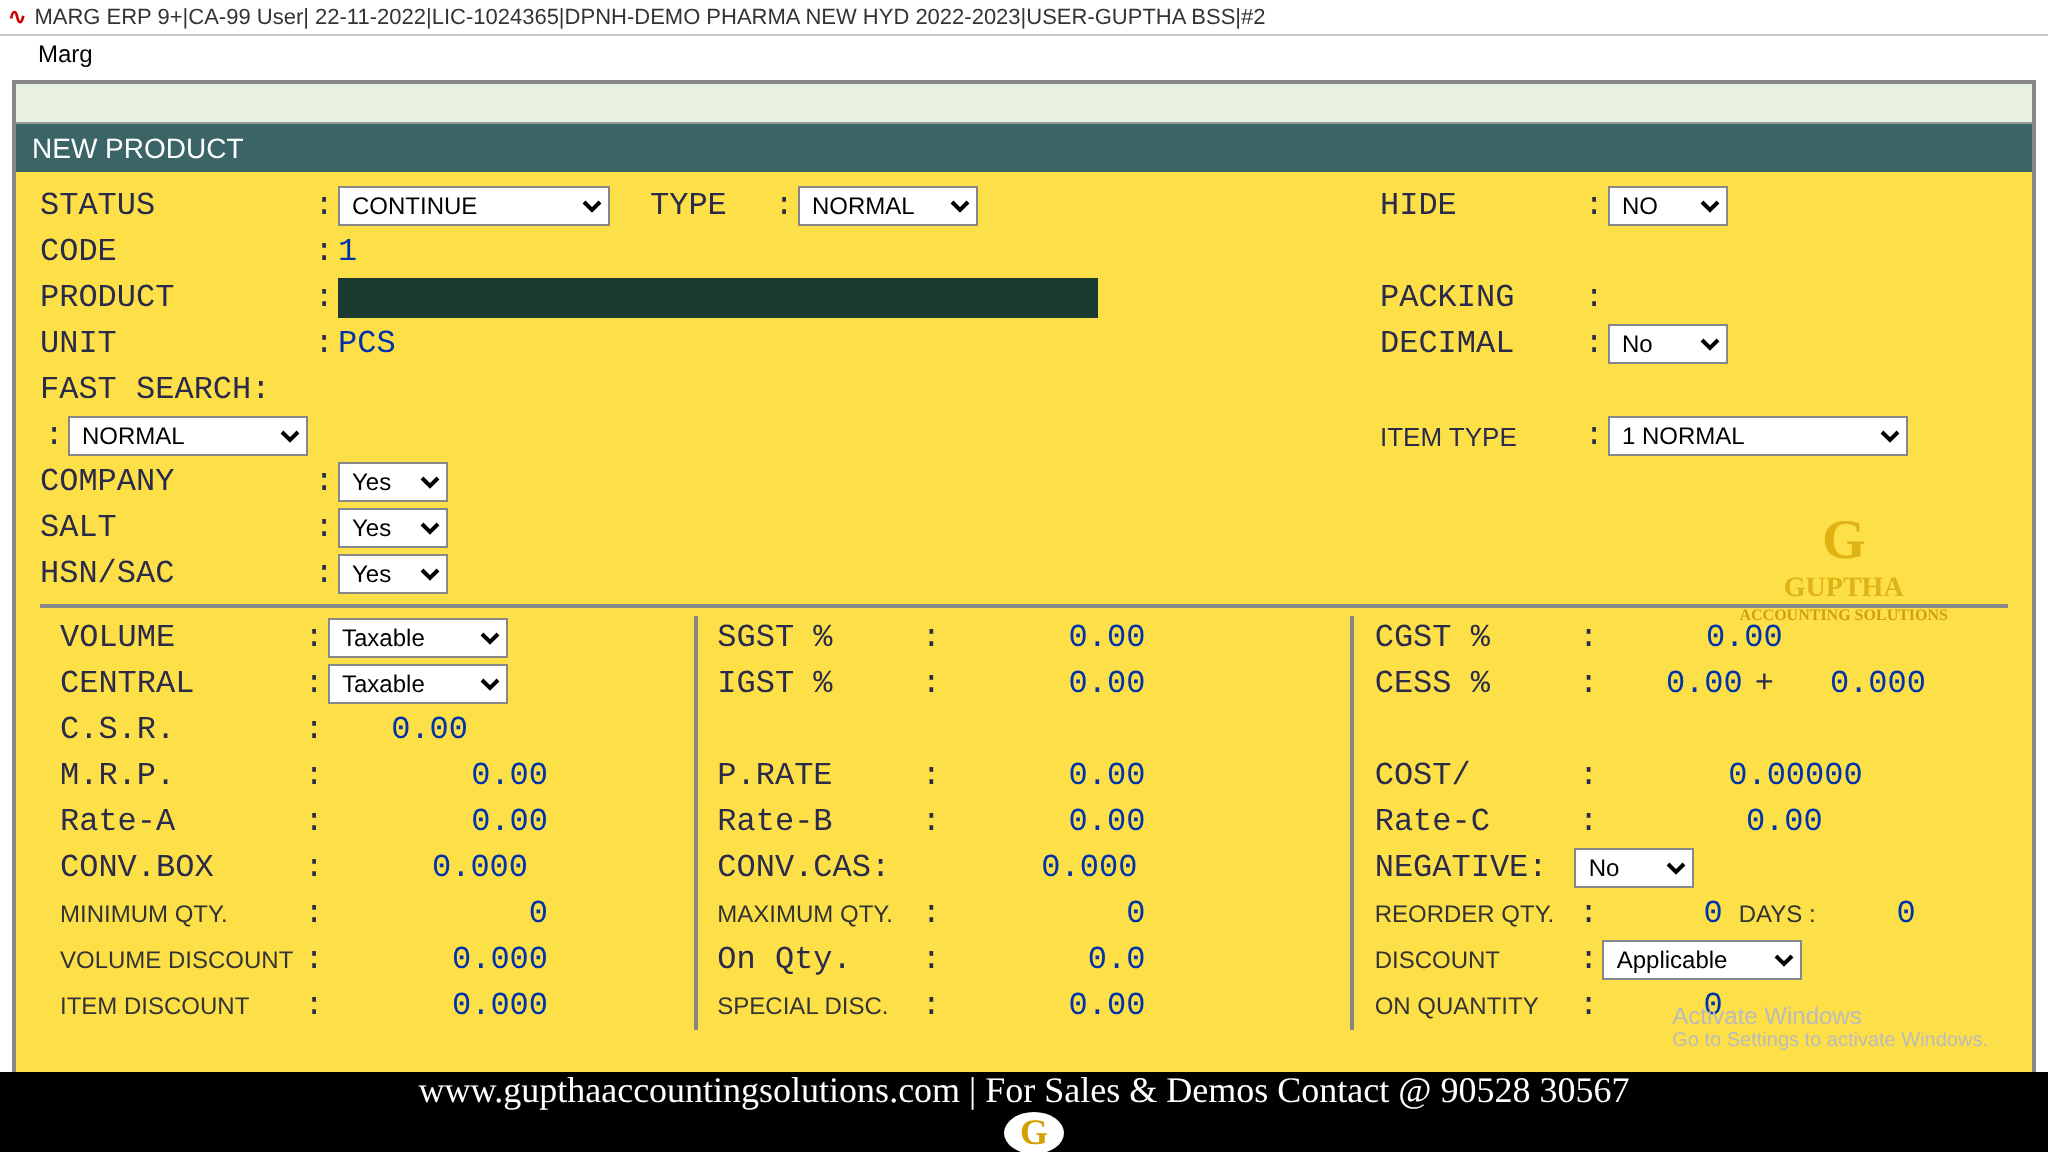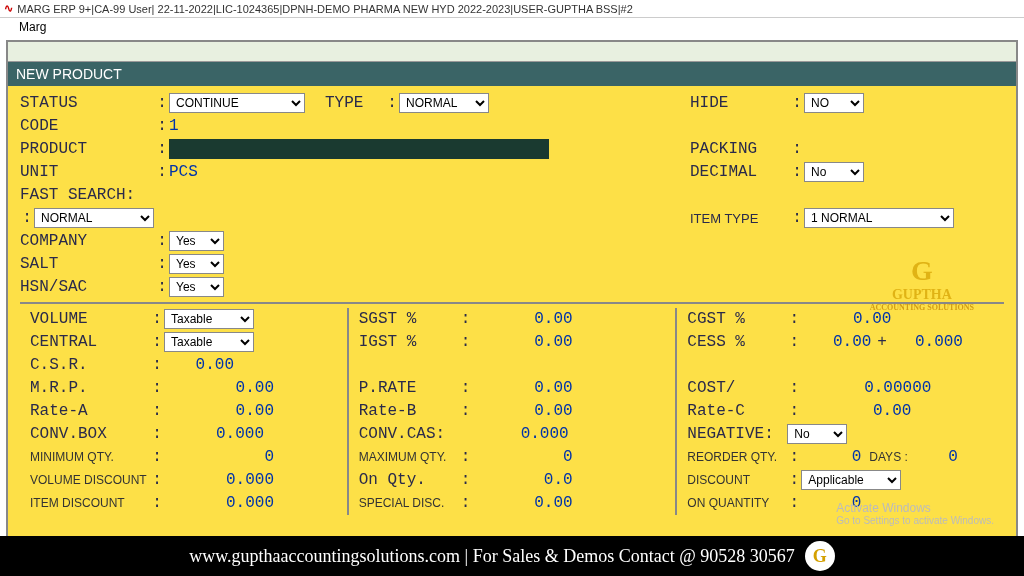--- a/index.html
+++ b/index.html
@@ -16,21 +16,21 @@
 .colon { font-family: "Courier New", monospace; font-size: 16px; color: #2a2a4a; width: 14px; text-align: center; }
 .sel { font-family: Arial, sans-serif; font-size: 12px; border: 1px solid #888; background: #fff; padding: 1px 2px; height: 20px; }
 .val { font-family: "Courier New", monospace; font-size: 16px; color: #0033aa; }
 .val-right { text-align: right; }
 .product-input { background: #1a3a30; border: 1px solid #1a3a30; height: 20px; color: #fff; padding: 0 2px; }
 .small-lbl { font-family: Arial, sans-serif; font-size: 12px; color: #333; }
 .divider { border-top: 2px solid #888; margin: 4px 0; }
 .section2 { display: flex; gap: 0; margin-top: 2px; }
 .col { flex: 1; padding: 0 10px; border-right: 2px solid #888; }
 .col:last-child { border-right: none; }
-.footer-banner { position: absolute; bottom: 0; left: 0; right: 0; height: 40px; background: #000; color: #fff; display: flex; align-items: center; justify-content: center; font-family: Georgia, serif; font-size: 18px; }
+.footer-banner { position: absolute; bottom: 0; left: 0; right: 0; height: 40px; background: #000; color: #fff; display: flex; align-items: center; justify-content: center; font-family: Georgia, serif; font-size: 18px; flex-direction: column; }
 .footer-banner .circle { width: 30px; height: 30px; border-radius: 50%; background: #fff; margin-left: 10px; display: flex; align-items: center; justify-content: center; color: #d4a000; font-weight: bold; font-family: serif; }
 .watermark { position: absolute; right: 50px; top: 255px; color: #d4a000; font-family: serif; font-size: 28px; font-weight: bold; opacity: 0.7; text-align: center; }
 .watermark .sub { font-size: 8px; display: block; color: #c08000; }
 .activate { position: absolute; right: 30px; bottom: 50px; color: #bbb; font-family: Arial, sans-serif; font-size: 12px; text-align: left; }
 .activate .t2 { font-size: 10px; }
 select { appearance: auto; }
 </style>
 </head>
 <body>
 

